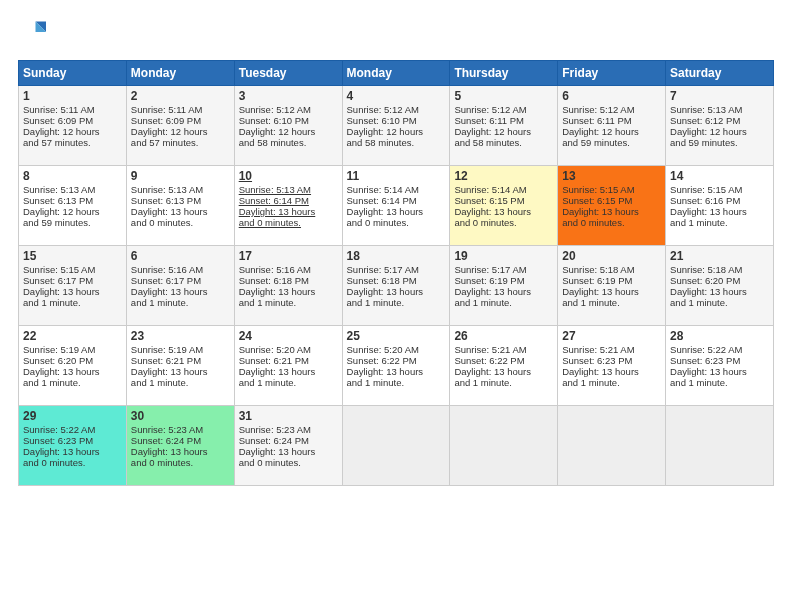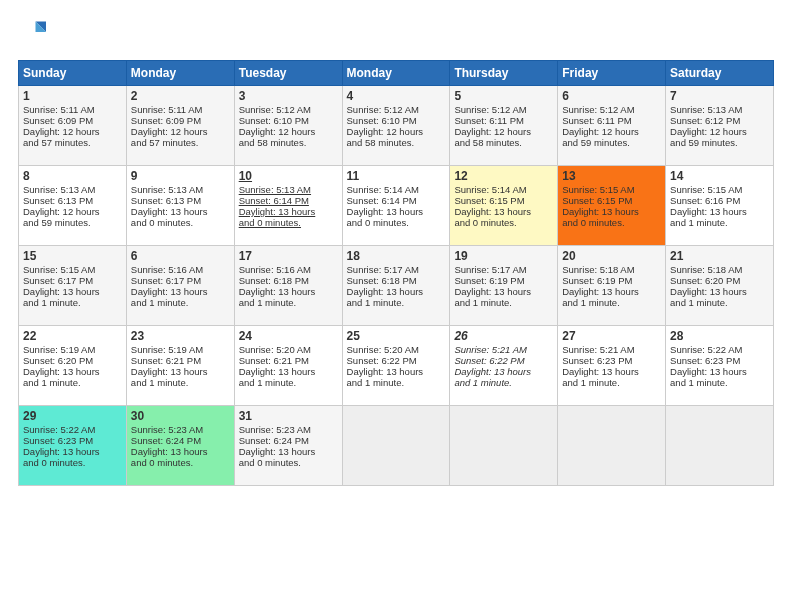--- a/index.html
+++ b/index.html
@@ -305,21 +305,21 @@
           <span>Daylight: 13 hours</span><br>
           <span>and 1 minute.</span>
         </td>
           <td style="background: rgb(255, 255, 255);">
           <span class="day-num">25</span>
           <span>Sunrise: 5:20 AM</span><br>
           <span>Sunset: 6:22 PM</span><br>
           <span>Daylight: 13 hours</span><br>
           <span>and 1 minute.</span>
         </td>
-          <td style="background: rgb(255, 255, 255); font-style: italic;">
+          <td style="background: rgb(255, 255, 255);">
           <span class="day-num">26</span>
           <span>Sunrise: 5:21 AM</span><br>
           <span>Sunset: 6:22 PM</span><br>
           <span>Daylight: 13 hours</span><br>
           <span>and 1 minute.</span>
         </td>
           <td style="background: rgb(255, 255, 255);">
           <span class="day-num">27</span>
           <span>Sunrise: 5:21 AM</span><br>
           <span>Sunset: 6:23 PM</span><br>

